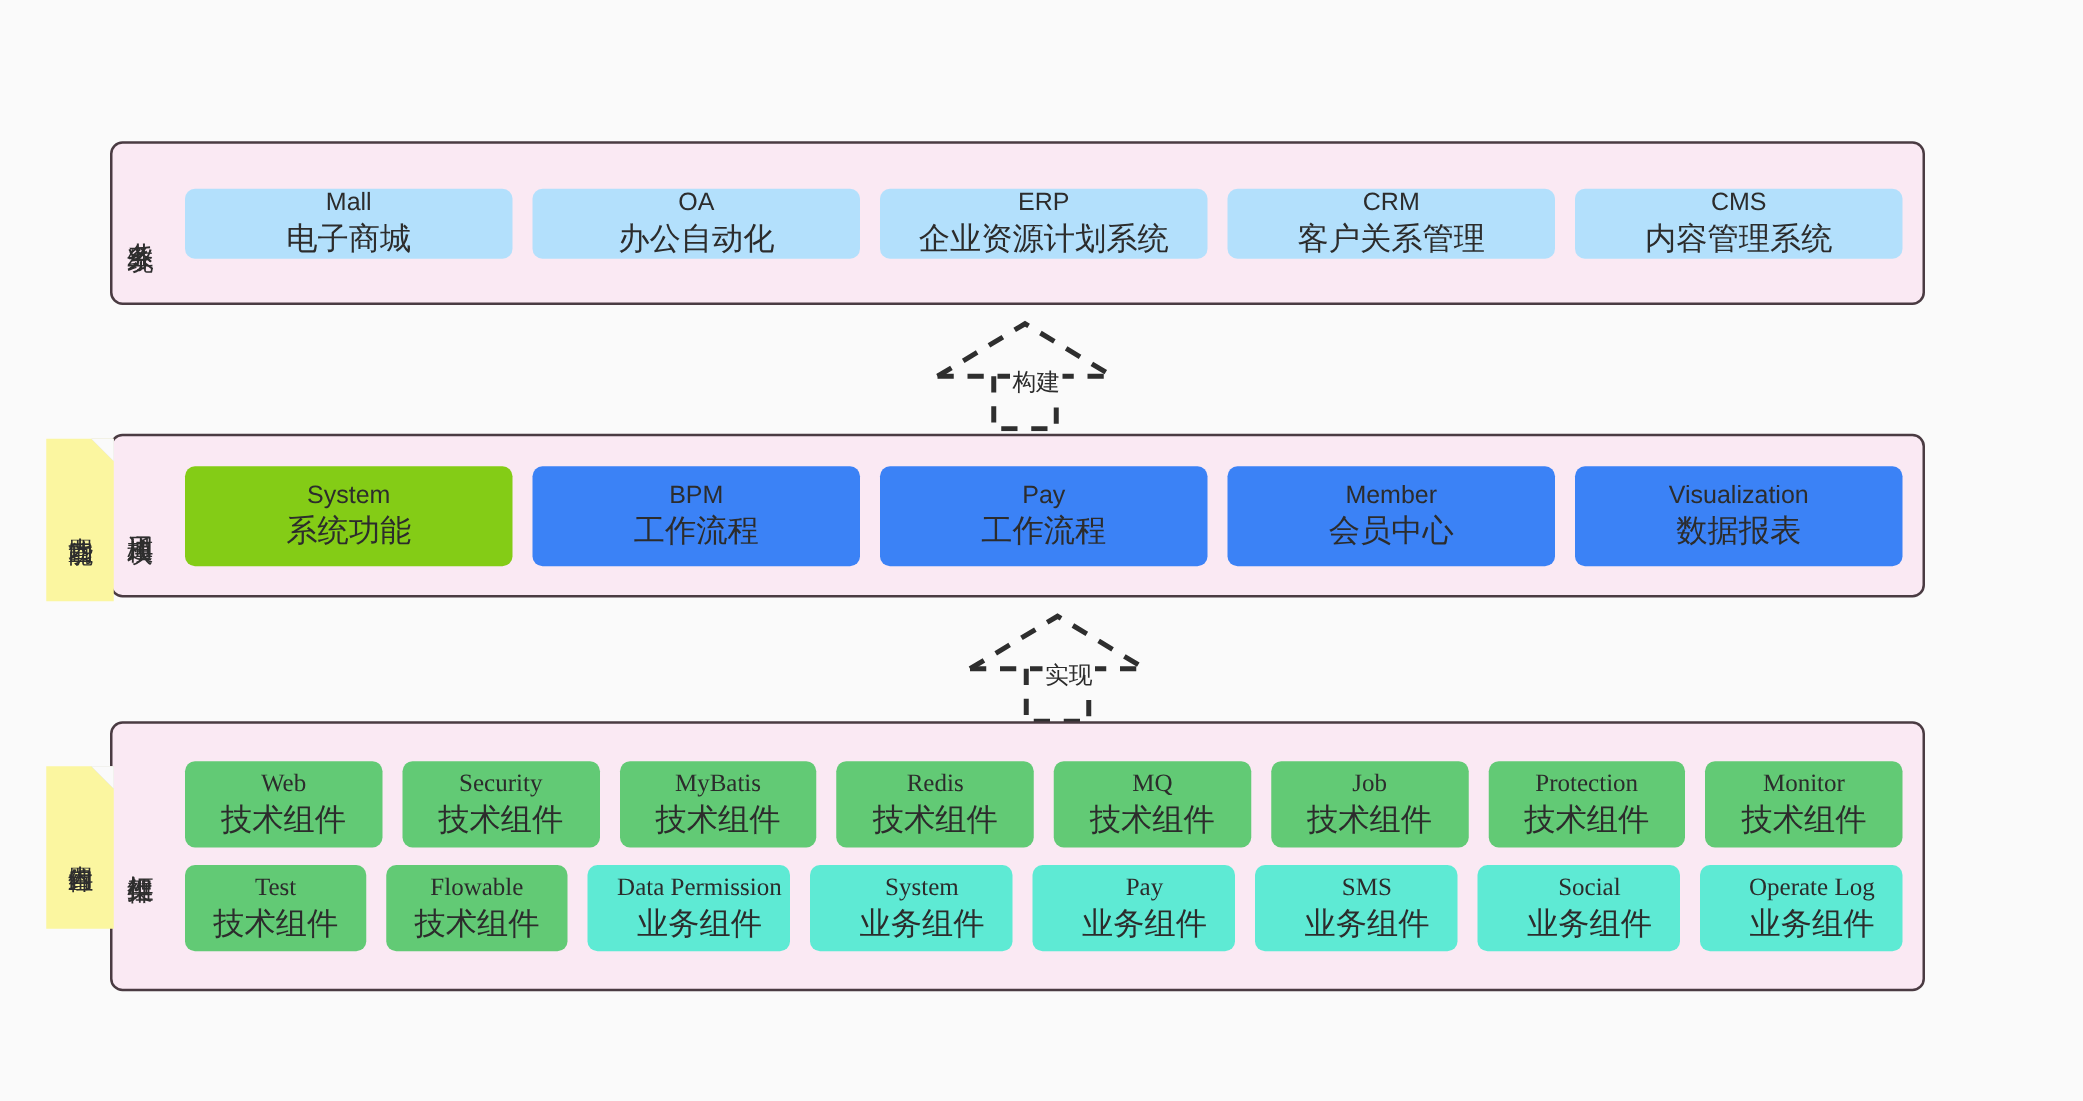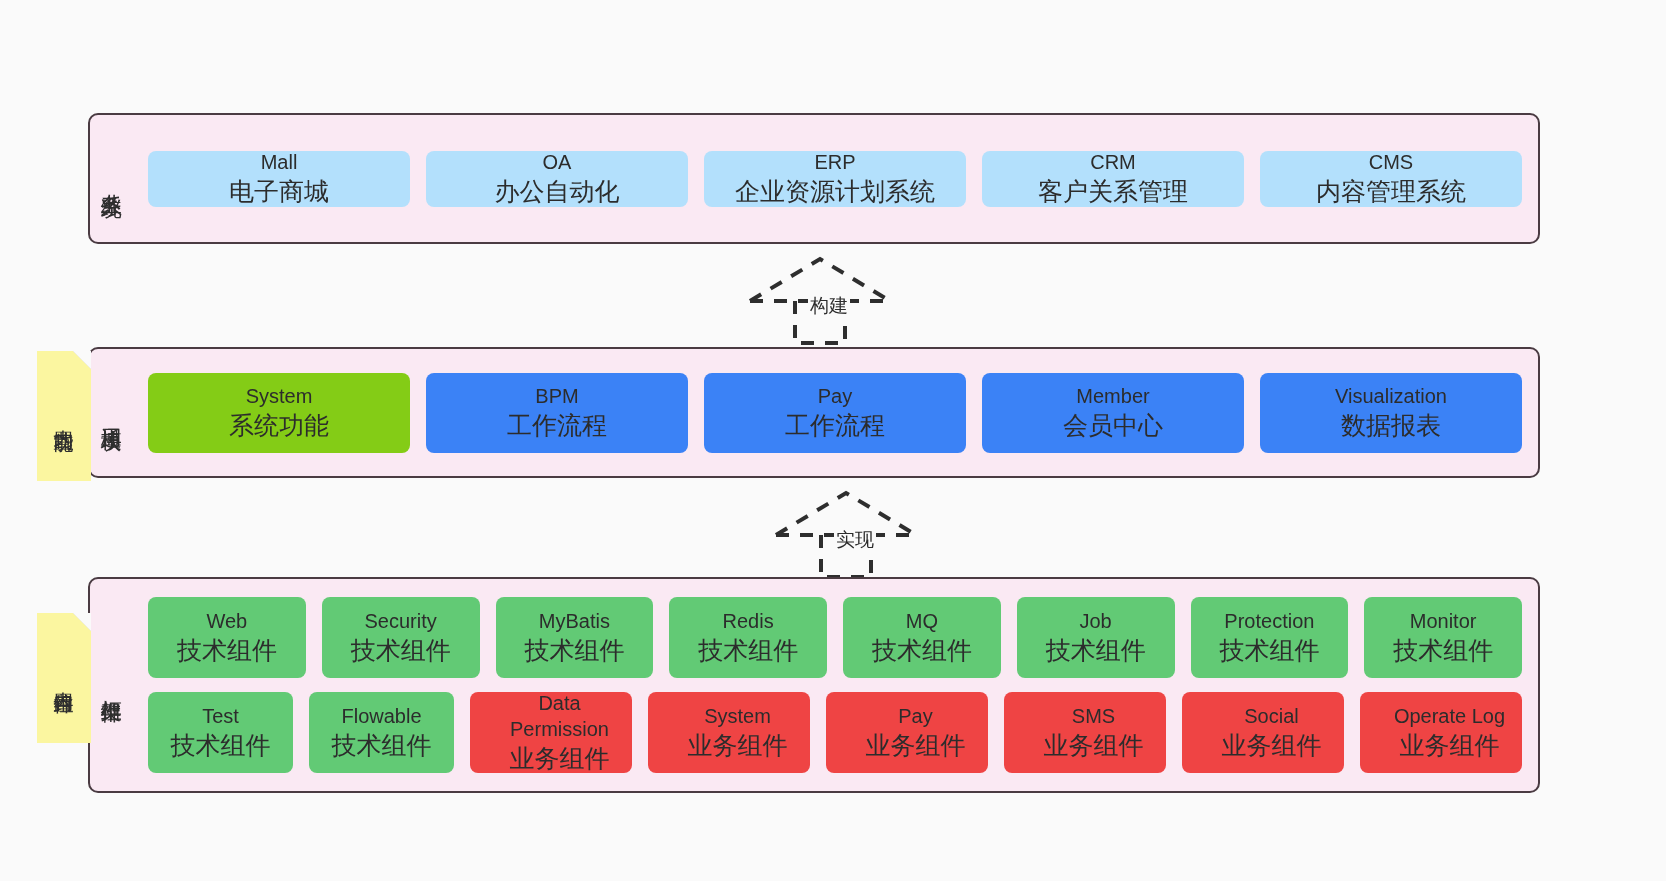--- a/index.html
+++ b/index.html
@@ -63,31 +63,31 @@
     color:#2c2c2c;
     padding:6px 4px;
   }
   .cell .t2 { font-size:25px; }
 
   
   .c-blue        { background:#b3e0fc; }
   .c-red-strong  { background:#84cc16; }
   .c-red-light   { background:#3b82f6; }
   .c-green-strong{ background:#62ca75; }
-  .c-green-light { background:#ef4444;padding-left:21px; }
+  .c-green-light { background:#5eead4;padding-left:21px; }
 
   
   #layer-business { left:88px;  top:113px; width:1452px; height:131px; }
   #layer-business .cell { height:56px; }
 
   #layer-common   { left:88px;  top:347px; width:1452px; height:131px; }
   #layer-common .cell { height:80px; }
 
   #layer-framework{ left:88px;  top:577px; width:1452px; height:216px; }
-  #layer-framework .cell { height:81px; }
+  #layer-framework .cell { height:69px;font-family:Liberation Serif, serif; }
 
   
   .note {
     position:absolute;
     width:54px;
     background:#fbf6a0;
     color:#2e2e2e;
     font-size:20px;
     line-height:1.1;
     display:flex;

